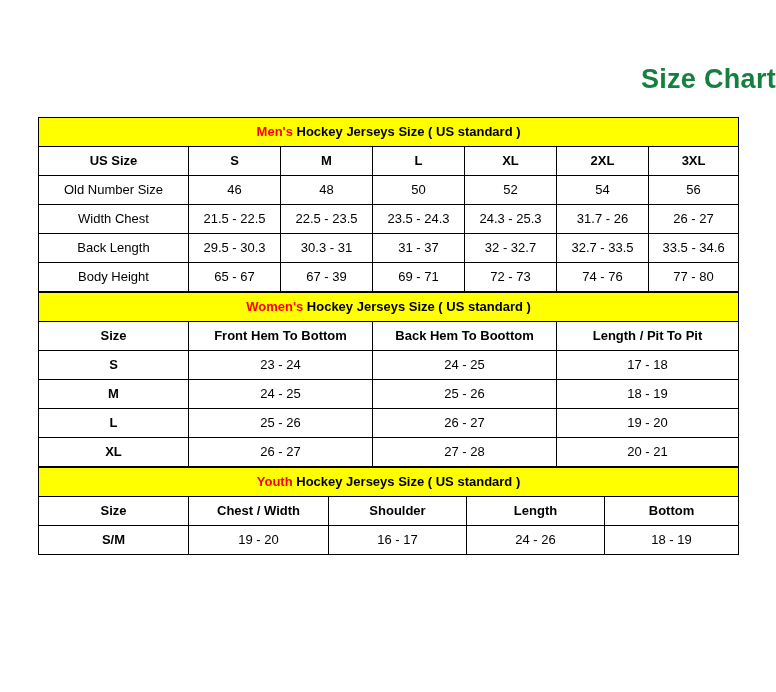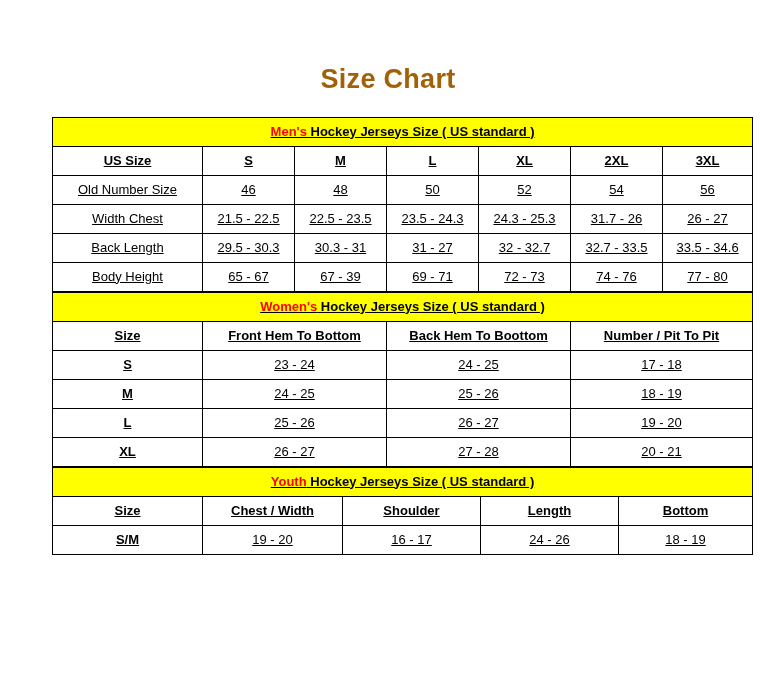--- a/index.html
+++ b/index.html
@@ -13,30 +13,29 @@
     font-family: "Liberation Sans", sans-serif;
     color: #000000;
   }
   .page {
     width: 776px;
     height: 692px;
     position: relative;
     box-sizing: border-box;
   }
   .title {
-    text-align: center;
-    color: #a16207;
+    text-align: right;
+    color: #15803d;
     font-size: 27px;
     font-weight: bold;
     padding-top: 64px;
     letter-spacing: 0.3px;
   }
   .chart-wrap {
-    margin: 22px 38px 0 52px;
-    text-decoration: underline;
+    margin: 22px 38px 0 38px;
   }
   table.sizes {
     border-collapse: collapse;
     width: 700px;
     table-layout: fixed;
   }
   table.sizes td {
     border: 1px solid #000000;
     text-align: center;
     vertical-align: middle;
@@ -104,21 +103,21 @@
           <td>22.5 - 23.5</td>
           <td>23.5 - 24.3</td>
           <td>24.3 - 25.3</td>
           <td>31.7 - 26</td>
           <td>26 - 27</td>
         </tr>
         <tr>
           <td>Back Length</td>
           <td>29.5 - 30.3</td>
           <td>30.3 - 31</td>
-          <td>31 - 27</td>
+          <td>31 - 37</td>
           <td>32 - 32.7</td>
           <td>32.7 - 33.5</td>
           <td>33.5 - 34.6</td>
         </tr>
         <tr>
           <td>Body Height</td>
           <td>65 - 67</td>
           <td>67 - 39</td>
           <td>69 - 71</td>
           <td>72 - 73</td>
@@ -136,21 +135,21 @@
         <col style="width:182px">
       </colgroup>
       <tbody>
         <tr>
           <td class="band" colspan="4"><span class="hl-red">Women's</span><span> Hockey Jerseys Size ( US standard )</span></td>
         </tr>
         <tr class="head-row">
           <td>Size</td>
           <td>Front Hem To Bottom</td>
           <td>Back Hem To Boottom</td>
-          <td>Number / Pit To Pit</td>
+          <td>Length / Pit To Pit</td>
         </tr>
         <tr>
           <td class="bold-cell">S</td>
           <td>23 - 24</td>
           <td>24 - 25</td>
           <td>17 - 18</td>
         </tr>
         <tr>
           <td class="bold-cell">M</td>
           <td>24 - 25</td>

